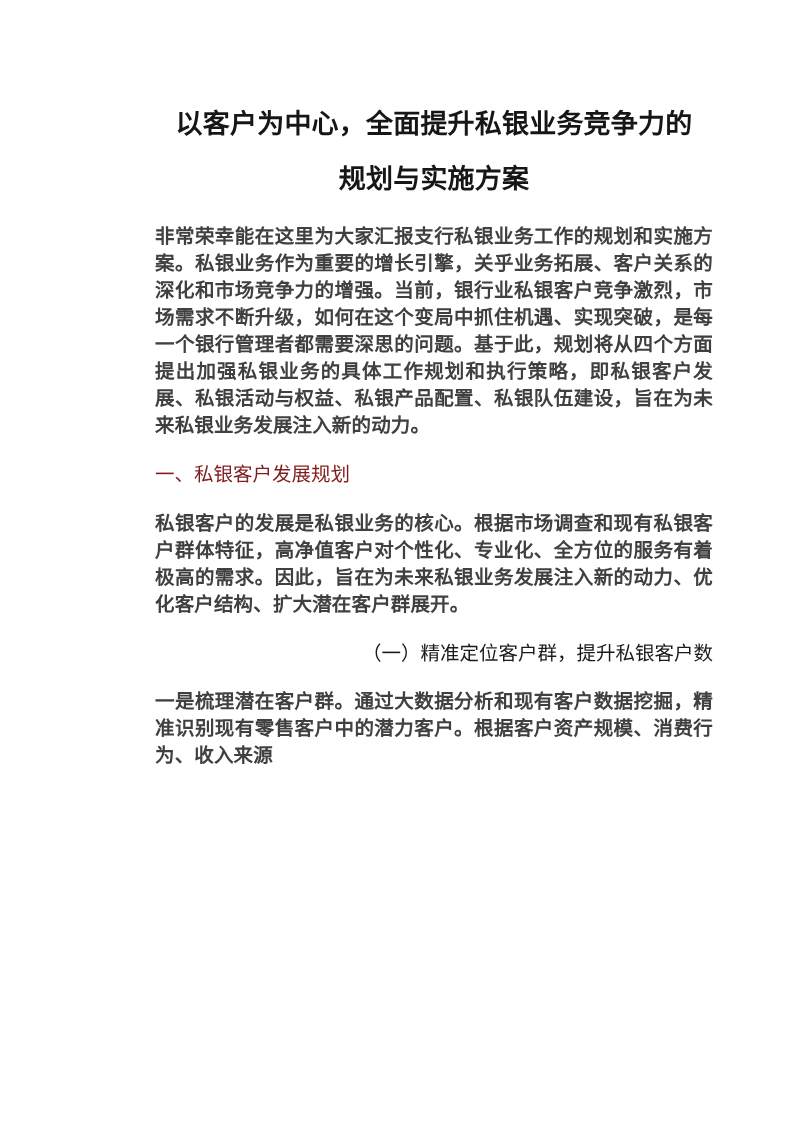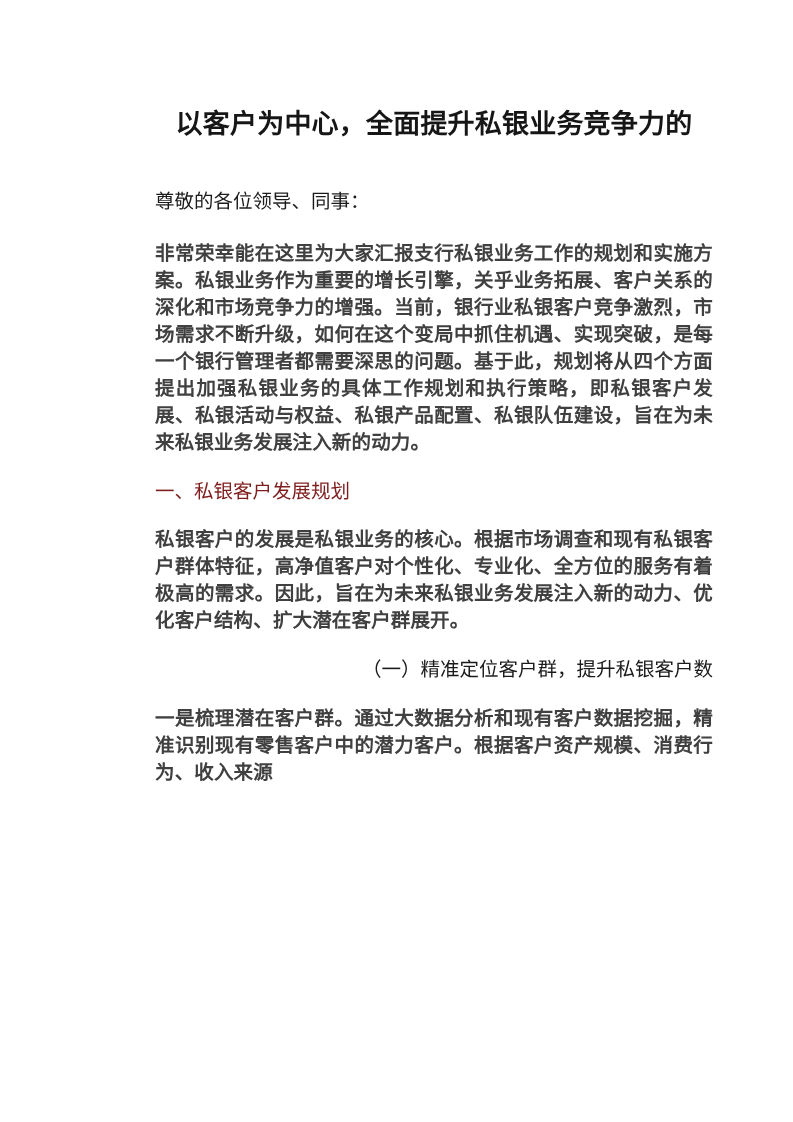--- a/index.html
+++ b/index.html
@@ -88,23 +88,23 @@
   }
 </style>
 </head>
 <body>
 
 <div class="page">
   <div class="content">
 
     <h1 class="doc-title">
       <span>以客户为中心，全面提升私银业务竞争力的</span><br>
+      <span>规划与实施方案</span>
     </h1>
 
-    <p class="salutation">尊敬的各位领导、同事：</p>
 
     <p class="para first-body">非常荣幸能在这里为大家汇报支行私银业务工作的规划和实施方案。私银业务作为重要的增长引擎，关乎业务拓展、客户关系的深化和市场竞争力的增强。当前，银行业私银客户竞争激烈，市场需求不断升级，如何在这个变局中抓住机遇、实现突破，是每一个银行管理者都需要深思的问题。基于此，规划将从四个方面提出加强私银业务的具体工作规划和执行策略，即私银客户发展、私银活动与权益、私银产品配置、私银队伍建设，旨在为未来私银业务发展注入新的动力。</p>
 
     <h2 class="section-heading">一、私银客户发展规划</h2>
 
     <p class="para">私银客户的发展是私银业务的核心。根据市场调查和现有私银客户群体特征，高净值客户对个性化、专业化、全方位的服务有着极高的需求。因此，旨在为未来私银业务发展注入新的动力、优化客户结构、扩大潜在客户群展开。</p>
 
     <h3 class="sub-heading">（一）精准定位客户群，提升私银客户数</h3>
 
     <p class="para">一是梳理潜在客户群。通过大数据分析和现有客户数据挖掘，精准识别现有零售客户中的潜力客户。根据客户资产规模、消费行为、收入来源</p>

